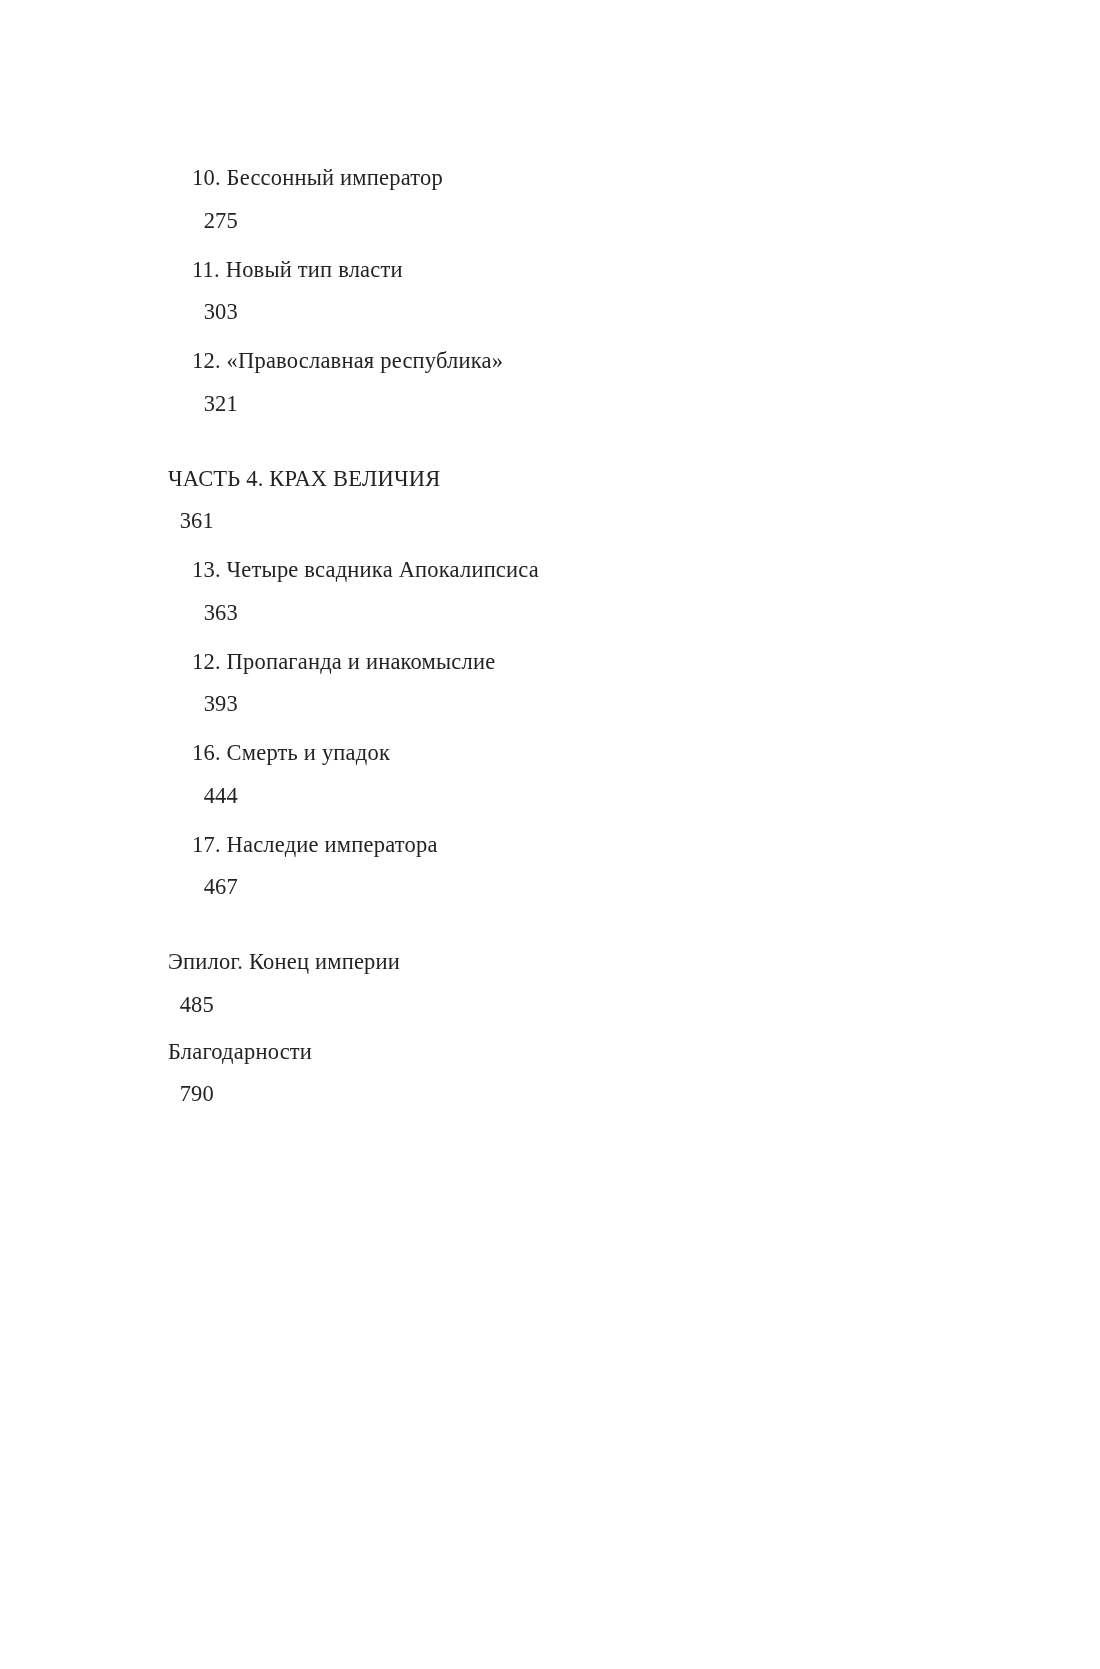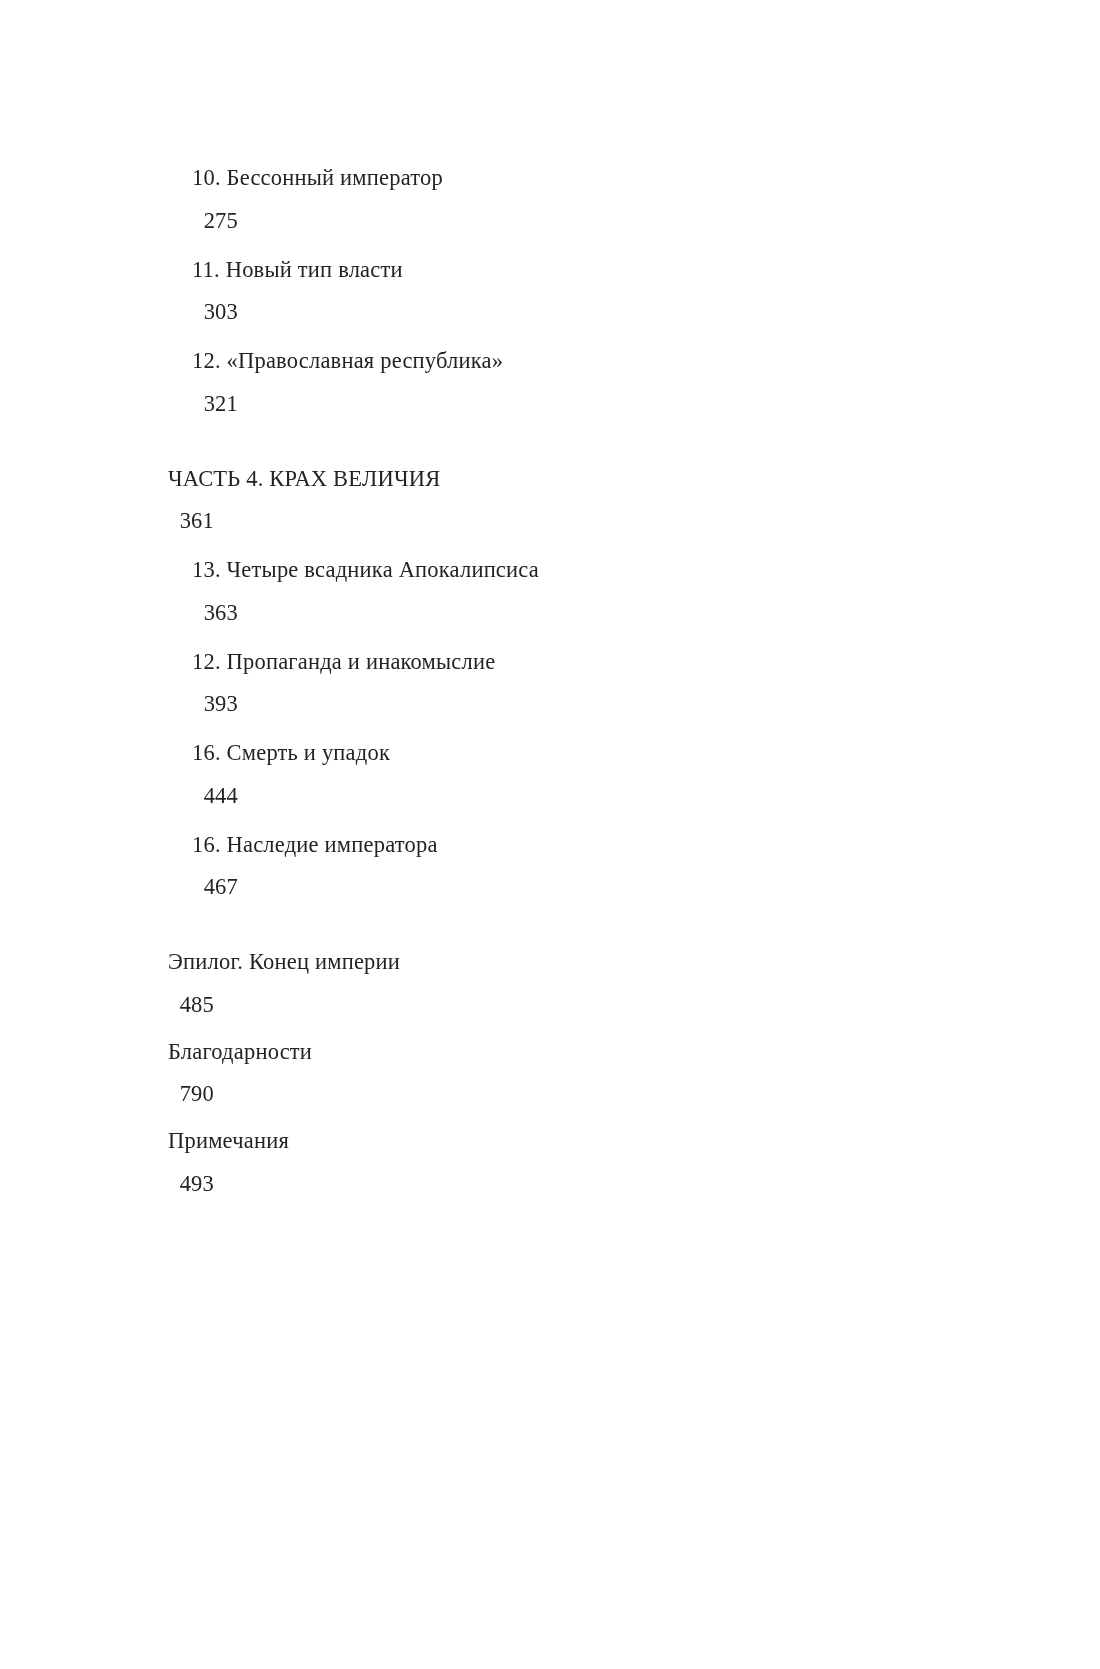--- a/index.html
+++ b/index.html
@@ -103,37 +103,32 @@
     </div>
 
 
     <div class="toc-entry indent">
       <span class="toc-label">16. Смерть и упадок</span>
       <span class="toc-dots"></span>
       <span class="toc-page">444</span>
     </div>
 
     <div class="toc-entry indent">
-      <span class="toc-label">16. Наследие императора</span>
+      <span class="toc-label">17. Наследие императора</span>
       <span class="toc-dots"></span>
       <span class="toc-page">467</span>
     </div>
 
     <div class="toc-entry gap-before tight-gap">
       <span class="toc-label">Эпилог. Конец империи</span>
       <span class="toc-dots"></span>
       <span class="toc-page">485</span>
     </div>
 
     <div class="toc-entry tight-gap">
       <span class="toc-label">Благодарности</span>
       <span class="toc-dots"></span>
       <span class="toc-page">790</span>
     </div>
 
-    <div class="toc-entry tight-gap">
-      <span class="toc-label">Примечания</span>
-      <span class="toc-dots"></span>
-      <span class="toc-page">493</span>
-    </div>
 
   </div>
 </div>
 
 </body></html>

